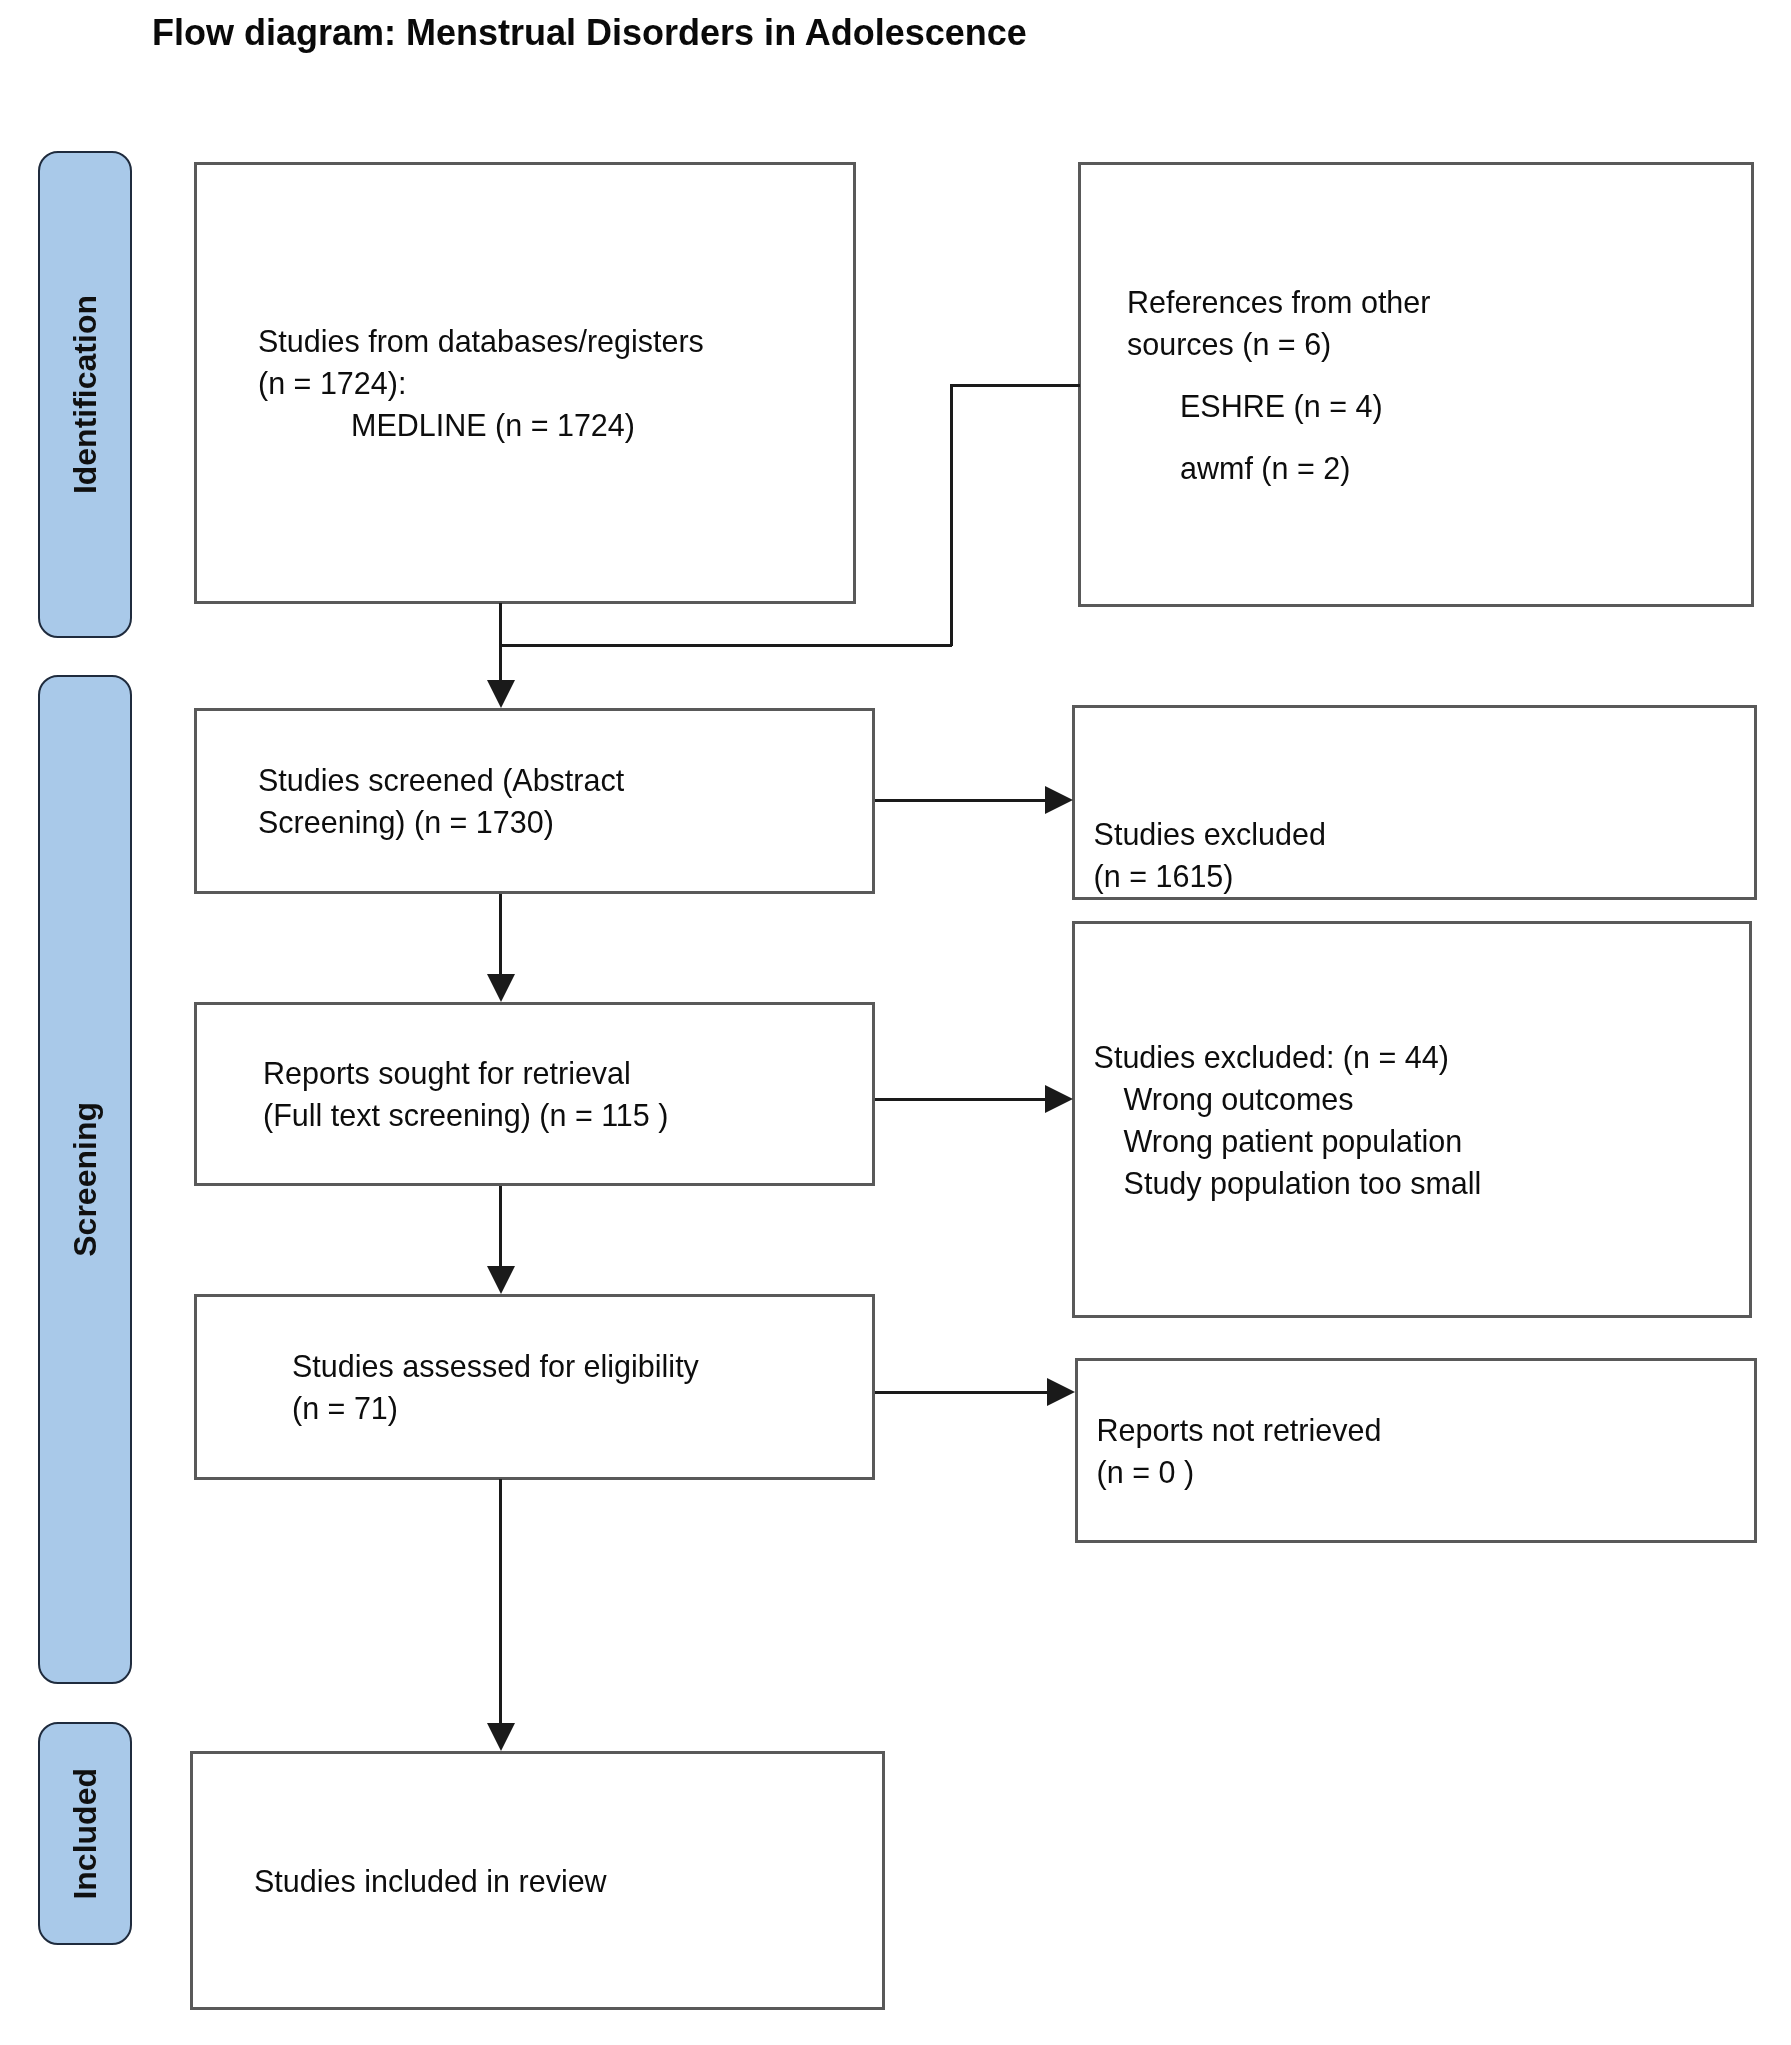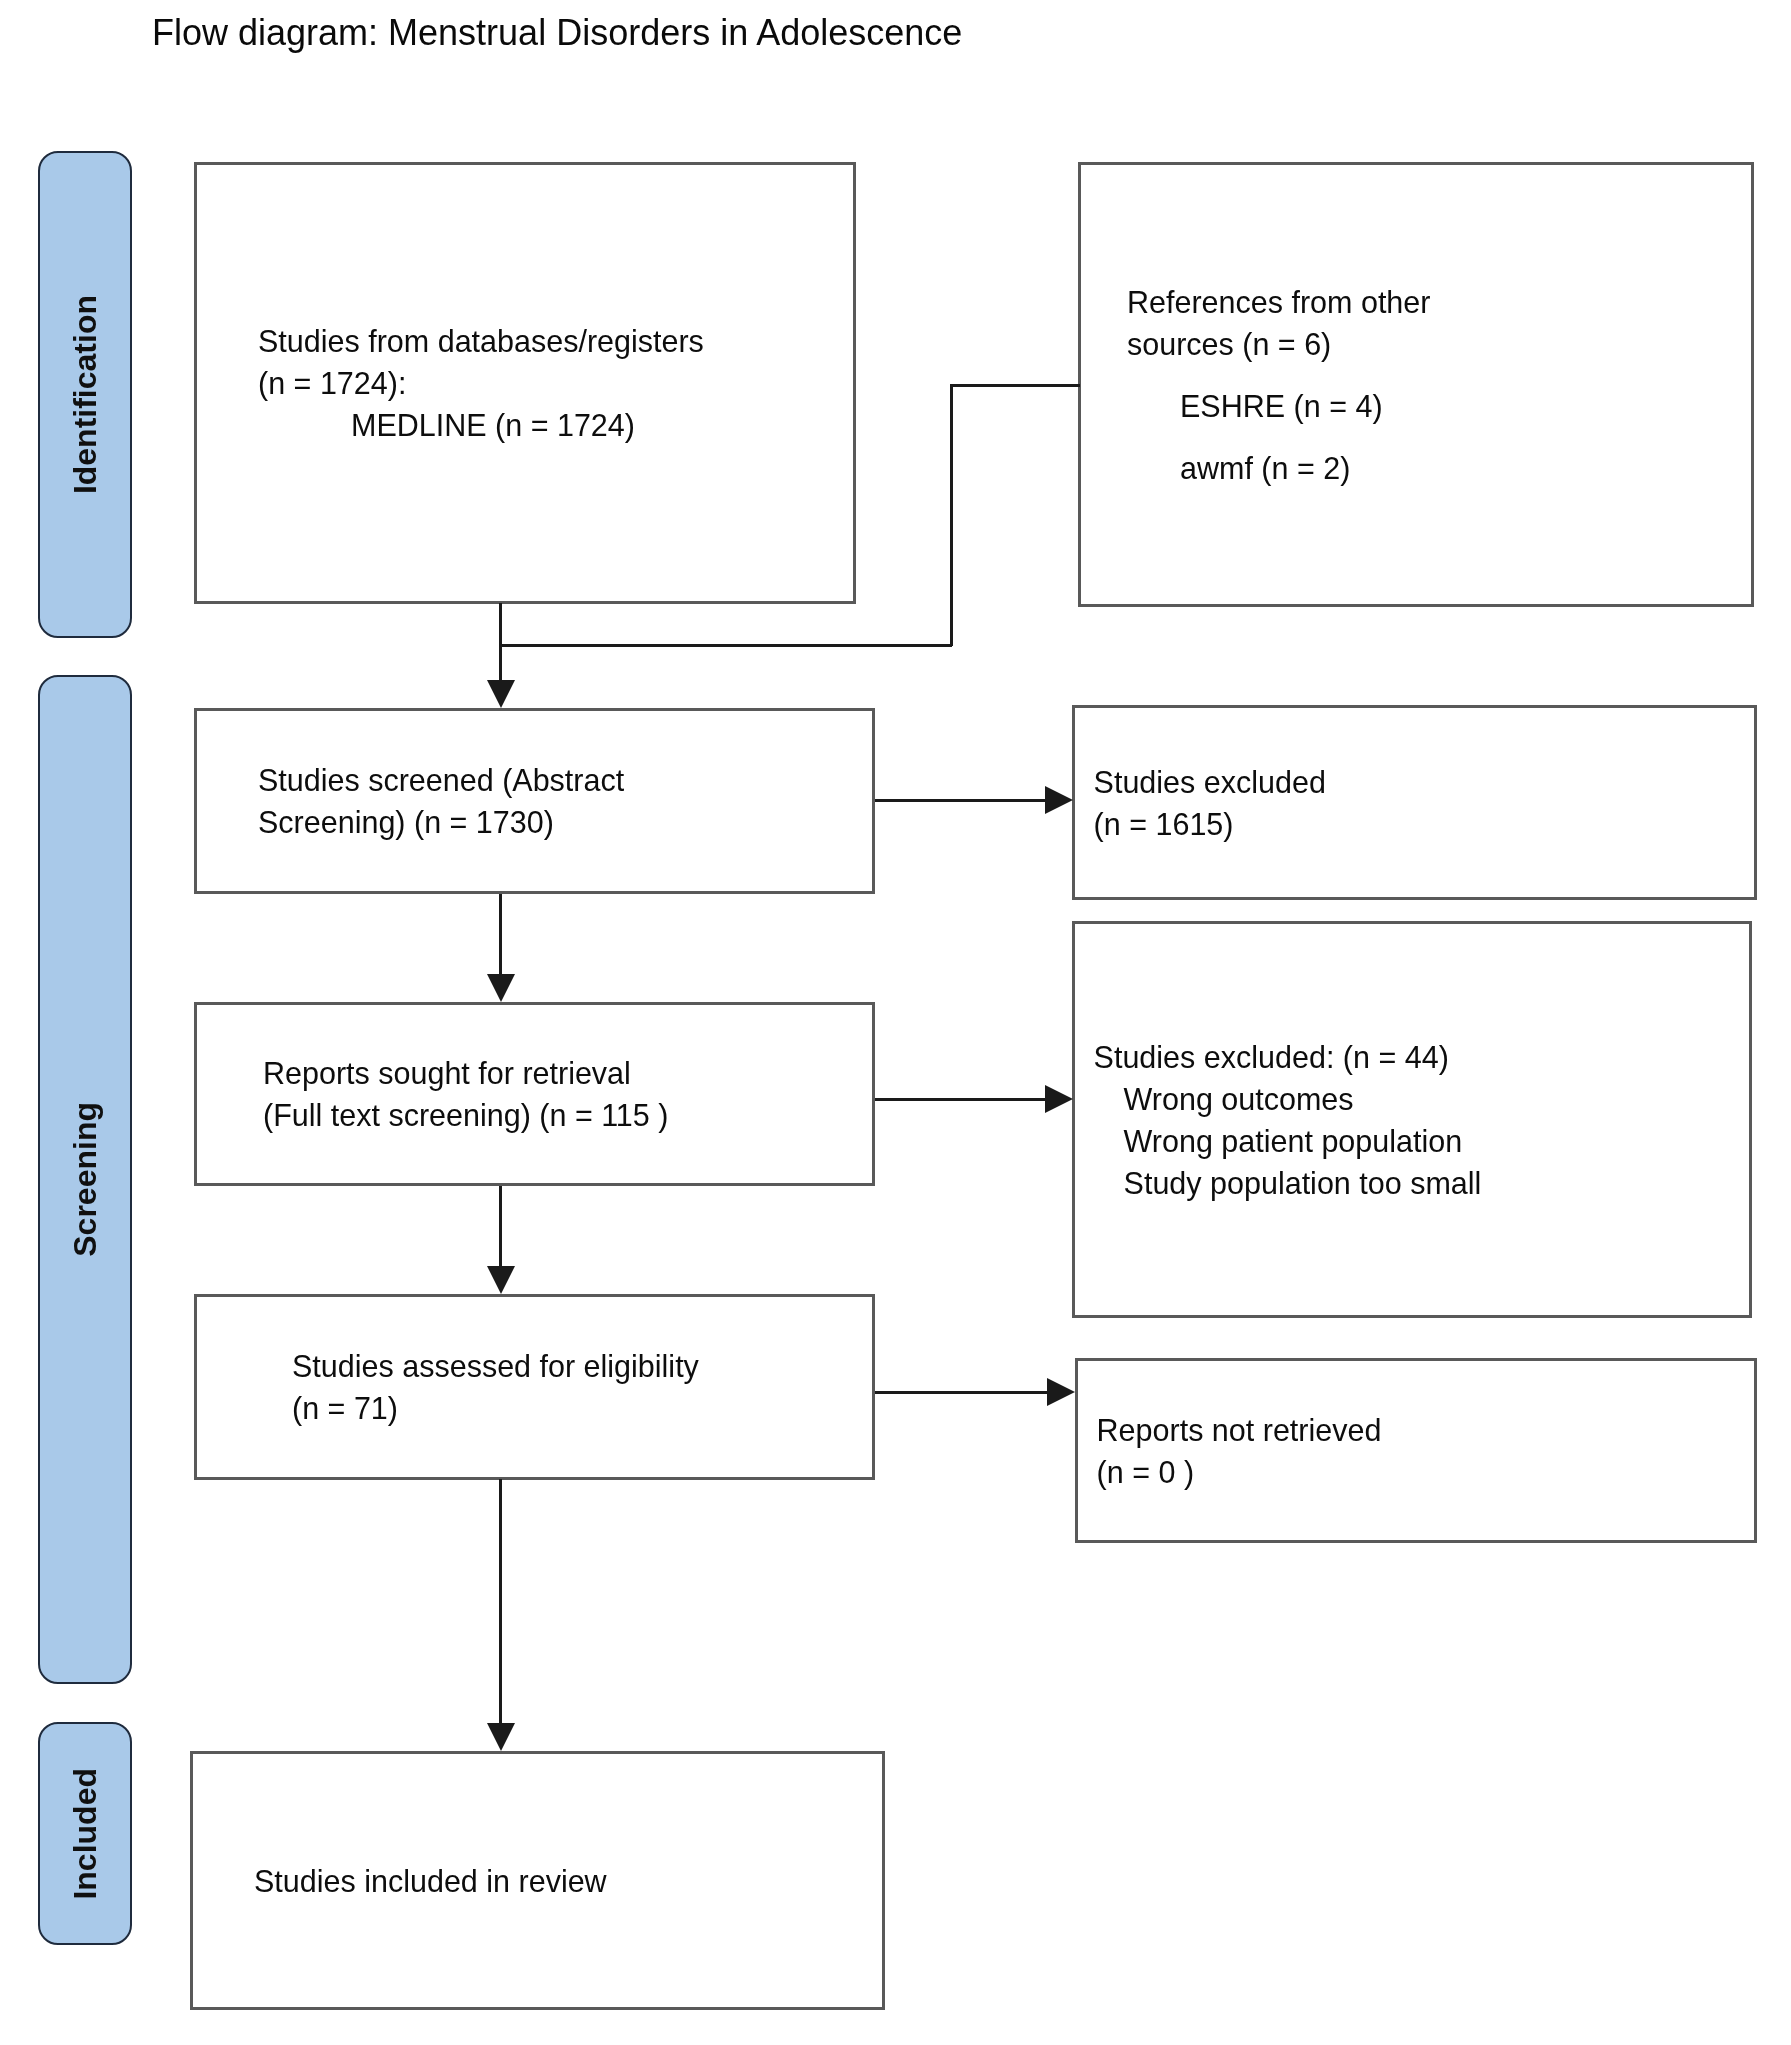--- a/index.html
+++ b/index.html
@@ -8,21 +8,21 @@
     width:1791px;
     height:2046px;
     background:#ffffff;
     font-family:"Liberation Sans", sans-serif;
     color:#0d0d0d;
     overflow:hidden;
   }
   
   #title{
     position:absolute;left:152px;top:12px;
-    font-size:36px;font-weight:normal;color:#0a0a0a;
+    font-size:36px;font-weight:bold;color:#0a0a0a;
     letter-spacing:0px;white-space:nowrap;
   }
   
   .stage{
     position:absolute;left:38px;width:94px;
     background:#A9C9E9;border:2.7px solid #1F2B3D;border-radius:20px;
     box-sizing:border-box;
     display:flex;align-items:center;justify-content:center;
   }
   .stage .stage-label{
@@ -39,21 +39,21 @@
     display:flex;flex-direction:column;justify-content:center;
     font-size:30.5px;line-height:42px;color:#0d0d0d;
   }
   .box .line{white-space:nowrap;}
   .ind140{padding-left:93px;}
   .ind80{padding-left:53px;margin-top:20px;}
   .ind45{padding-left:30px;}
   #box-databases{left:194px;top:162px;width:662px;height:442px;padding-left:61px;}
   #box-other-sources{left:1078px;top:162px;width:676px;height:445px;padding-left:46px;}
   #box-screened{left:194px;top:708px;width:681px;height:186px;padding-left:61px;}
-  #box-excluded-abstract{left:1072px;top:705px;width:685px;height:195px;padding-left:18.6px;}
+  #box-excluded-abstract{left:1072px;top:705px;width:685px;height:195px;padding-left:18.6px;justify-content:flex-end;}
   #box-sought{left:194px;top:1002px;width:681px;height:184px;padding-left:66px;}
   #box-excluded-fulltext{left:1072px;top:921px;width:680px;height:397px;padding-left:18.6px;}
   #box-assessed{left:194px;top:1294px;width:681px;height:186px;padding-left:95px;}
   #box-not-retrieved{left:1075px;top:1358px;width:682px;height:185px;padding-left:18.6px;}
   #box-included{left:190px;top:1751px;width:695px;height:259px;padding-left:61px;gap:20px;}
   
   .vline{position:absolute;width:2.7px;background:#1a1a1a;}
   .hline{position:absolute;height:2.7px;background:#1a1a1a;}
   .arrow-down{
     position:absolute;width:0;height:0;

